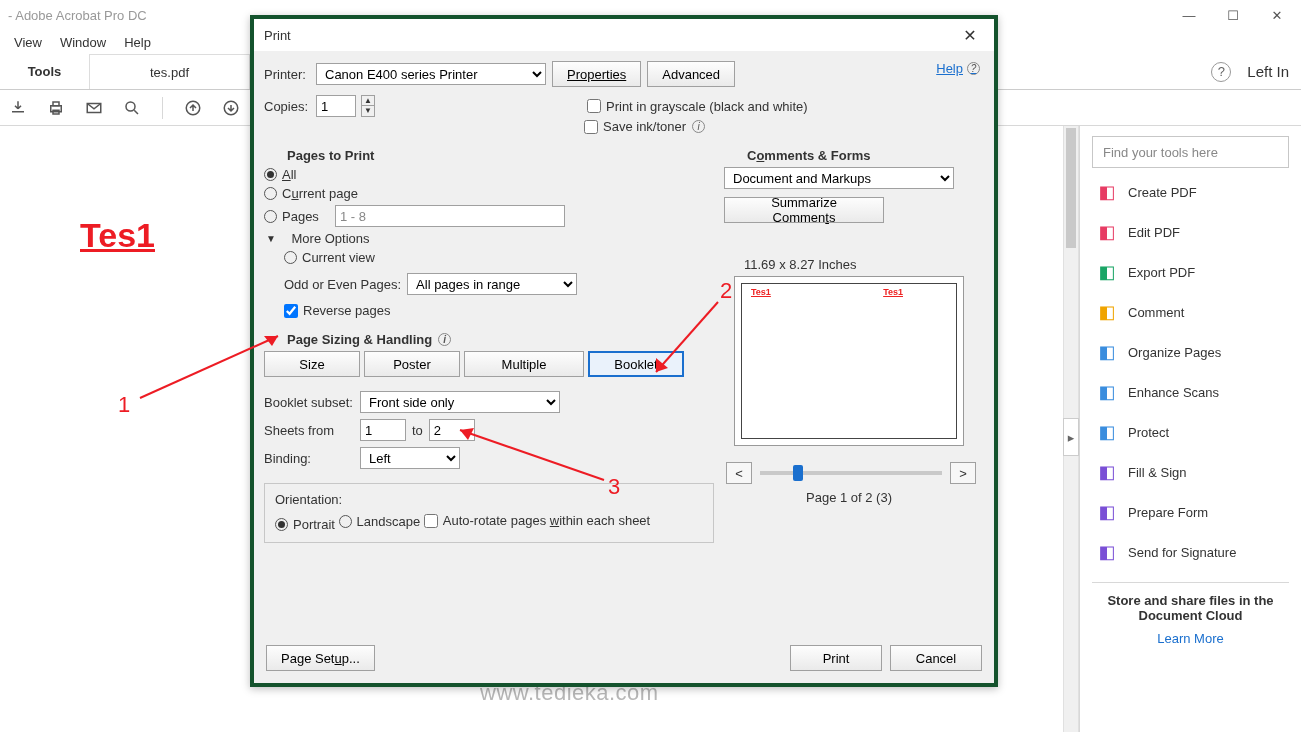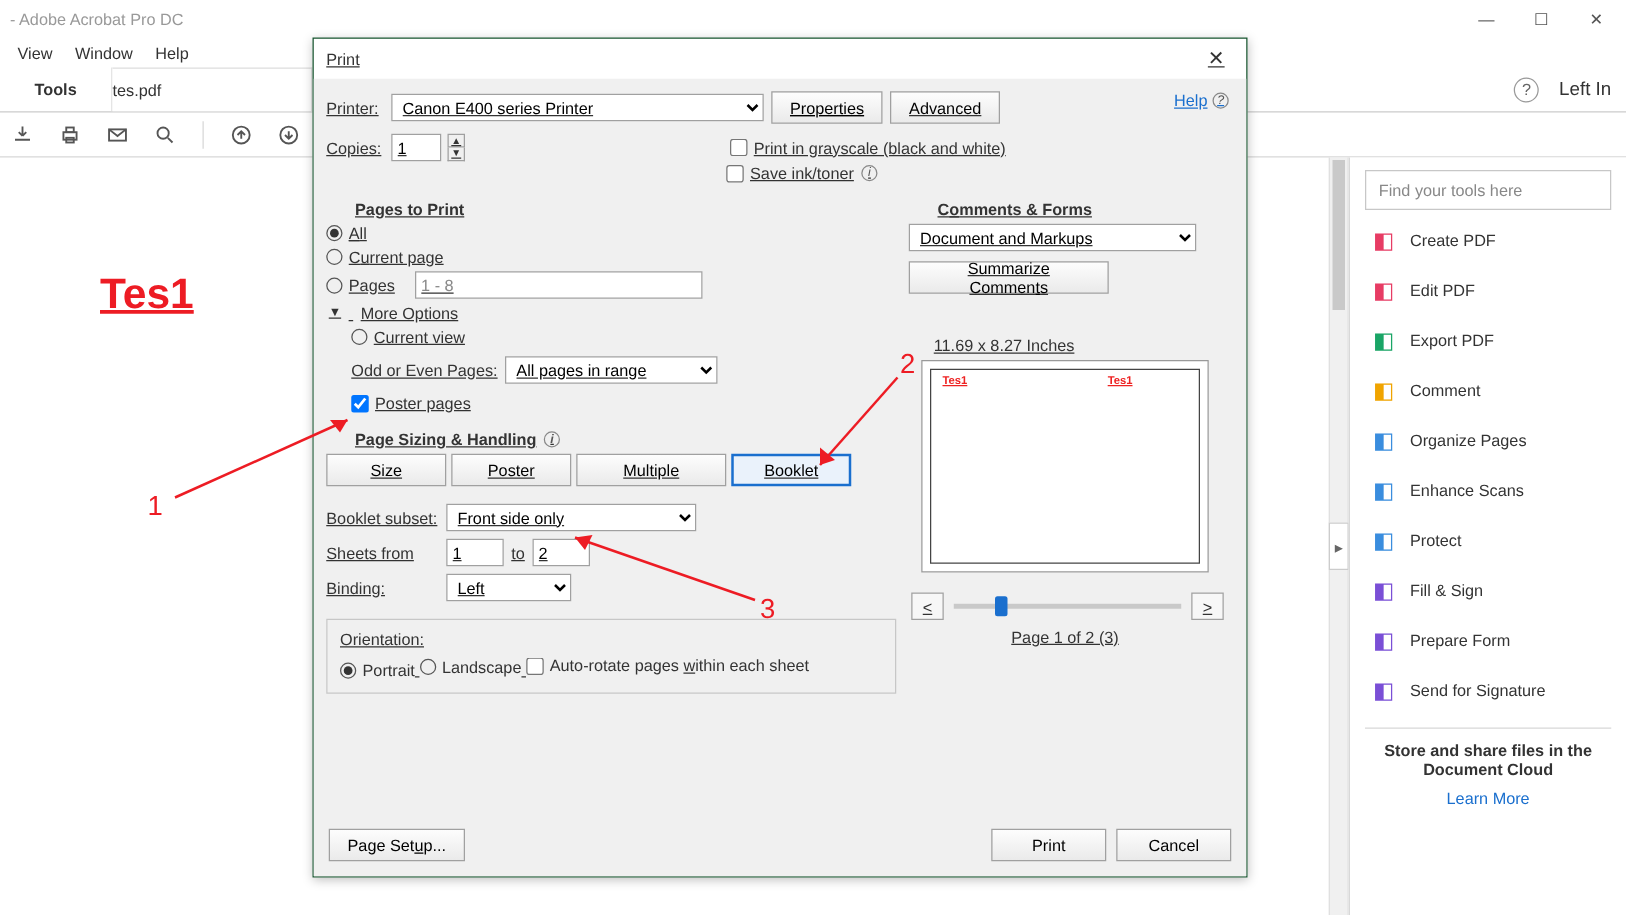--- a/index.html
+++ b/index.html
@@ -10,21 +10,21 @@
 .titlebar .wincontrols { display: flex; }
 .titlebar .wincontrols div { width: 44px; height: 28px; display:flex; align-items:center; justify-content:center; color:#555; }
 
 
 .menubar { height: 24px; display:flex; align-items:center; padding-left:8px; gap:6px; }
 .menubar span { padding: 2px 6px; }
 
 
 .tabrow { height: 36px; display:flex; align-items:stretch; border-bottom:1px solid #ccc; position:relative; }
 .tabrow .tools { width:90px; display:flex; align-items:center; justify-content:center; font-weight:bold; border-right:1px solid #ddd; }
-.tabrow .tab { width:160px; display:flex; align-items:center; justify-content:flex-start; border-right:1px solid #ddd; border-top:1px solid #ddd; background:#fff; position:relative; }
+.tabrow .tab { width:160px; display:flex; align-items:center; justify-content:center; border-right:1px solid #ddd; border-top:1px solid #ddd; background:#fff; position:relative; }
 .tabrow .sign { position:absolute; right:12px; top:0; bottom:0; display:flex; align-items:center; gap:16px; }
 .tabrow .sign .help { width:20px; height:20px; border:1px solid #999; border-radius:50%; display:flex; align-items:center; justify-content:center; color:#666; }
 .tabrow .sign .signin { font-size:15px; }
 
 
 .iconrow { height: 36px; display:flex; align-items:center; padding-left:8px; gap:18px; border-bottom:1px solid #d8d8d8; }
 .iconrow .sep { width:1px; height:22px; background:#d8d8d8; margin:0 2px; }
 .iconrow .icn { width:20px; height:20px; display:flex; align-items:center; justify-content:center; color:#555; }
 
 
@@ -38,21 +38,21 @@
 .rightpane .tool .ti { width:22px; height:22px; display:flex; align-items:center; justify-content:center; }
 .rightpane .footer { border-top:1px solid #d8d8d8; margin-top:6px; padding-top:10px; text-align:center; }
 .rightpane .footer .bold { font-weight:bold; }
 .rightpane .footer .link { color:#1a6fce; margin-top:8px; }
 
 .vscroll { position:absolute; right:222px; top:0; bottom:0; width:16px; background:#f0f0f0; border-left:1px solid #e0e0e0; border-right:1px solid #e0e0e0; }
 .vscroll .thumb { position:absolute; top:2px; left:2px; right:2px; height:120px; background:#c9c9c9; }
 .paneltoggle { position:absolute; right:222px; top:292px; width:16px; height:38px; background:#fff; border:1px solid #ccc; display:flex; align-items:center; justify-content:center; color:#666; }
 
 
-.dialog { position:absolute; left:250px; top:30px; width:748px; height:672px; background:#fff; border:1px solid #14532d; box-shadow:0 2px 8px rgba(0,0,0,.25); display:flex; flex-direction:column;text-decoration:underline; }
+.dialog { position:absolute; left:250px; top:15px; width:748px; height:672px; background:#fff; border:4px solid #14532d; box-shadow:0 2px 8px rgba(0,0,0,.25); display:flex; flex-direction:column; }
 .dialog .dtitle { height:32px; display:flex; align-items:center; justify-content:space-between; padding:0 10px; }
 .dialog .dtitle .close { width:28px; height:24px; display:flex; align-items:center; justify-content:center; font-size:16px; }
 .dialog .dbody { flex:1; background:#f0f0f0; padding:10px; display:flex; flex-direction:column; gap:2px; position:relative; }
 
 .row { display:flex; align-items:center; gap:6px; }
 label.lbl { min-width:46px; }
 select, input.tx { border:1px solid #a0a0a0; background:#fff; height:22px; padding:0 4px; }
 .btn { height:26px; border:1px solid #a0a0a0; background:linear-gradient(#fdfdfd,#eaeaea); padding:0 14px; display:inline-flex; align-items:center; justify-content:center; }
 .btn.sel { border:2px solid #1a6fce; background:#eaf2fb; }
 .chk { display:inline-flex; align-items:center; gap:5px; }
@@ -232,21 +232,21 @@
     <div class="close">✕</div>
   </div>
   <div class="dbody">
     <a class="helplink">
         <span>Help</span>
         <span class="info-i">?</span>
       </a>
 
     <div class="row">
       <label class="lbl">Printer:</label>
-      <select style="width:298px"><option>Canon E400 series Printer</option></select>
+      <select style="width:230px"><option>Canon E400 series Printer</option></select>
       <button class="btn">
           <span class="ul">Properties</span>
         </button>
       <button class="btn">
           <span>Advanced</span>
         </button>
     </div>
 
     <div class="row" style="margin-top:6px">
       <label class="lbl">Copies:</label>
@@ -294,21 +294,21 @@
         <div class="rad" style="margin:4px 0 0 20px">
             <span class="circle"></span>
             <span>Current view</span>
           </div>
         <div class="row" style="margin:8px 0 0 20px">
           <span>Odd or Even Pages:</span>
           <select style="width:170px"><option>All pages in range</option></select>
         </div>
         <label class="chk" style="margin:8px 0 0 20px">
             <input type="checkbox" checked="" style="">
-            <span>Poster pages</span>
+            <span>Reverse pages</span>
           </label>
 
         <div class="group-title" style="margin-top:14px">
             <span>Page Sizing &amp; Handling</span>
             <span class="info-i">i</span>
           </div>
         <div class="row" style="gap:4px">
           <button class="btn" style="width:96px">
               <span>Size</span>
             </button>

